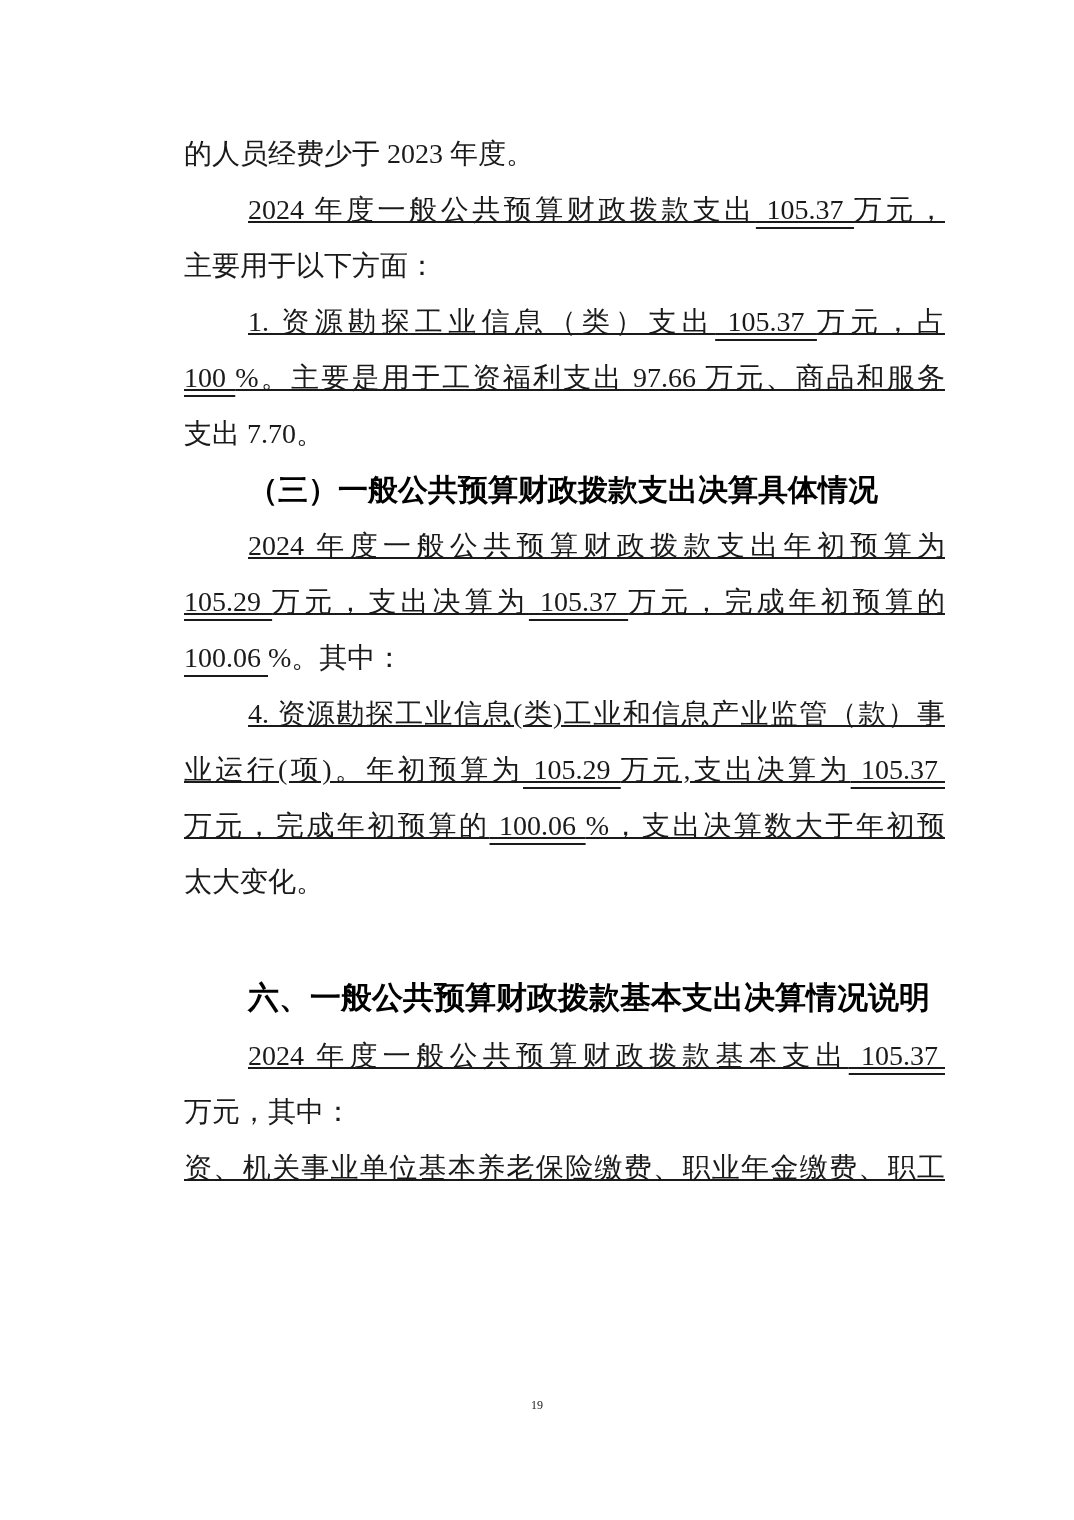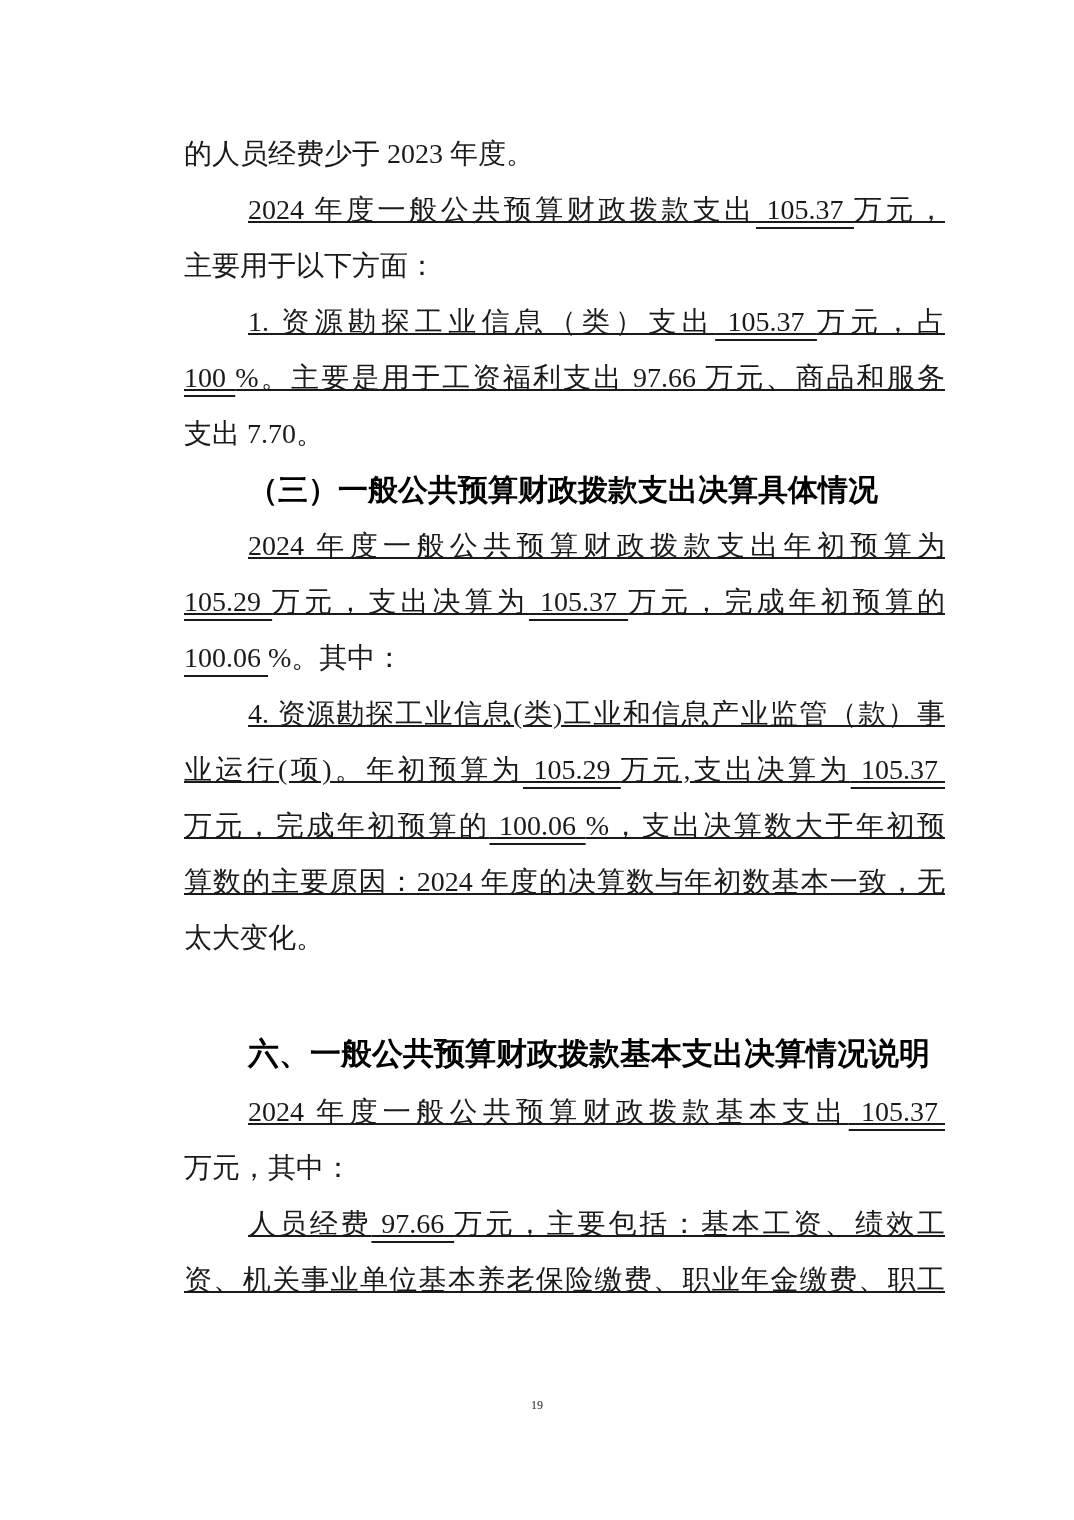--- a/index.html
+++ b/index.html
@@ -74,22 +74,20 @@
       <div class="line body justify indent"><span>1. 资源勘探工业信息（类）支出</span><span class="u">&nbsp;105.37&nbsp;</span><span>万元，占</span></div>
       <div class="line body justify"><span class="u">100&nbsp;</span><span>%。主要是用于工资福利支出 97.66 万元、商品和服务</span></div>
       <div class="line body"><span>支出 7.70。</span></div>
       <div class="line h2 indent"><span>（三）一般公共预算财政拨款支出决算具体情况</span></div>
       <div class="line body justify indent"><span>2024 年度一般公共预算财政拨款支出年初预算为</span></div>
       <div class="line body justify"><span class="u">105.29&nbsp;</span><span>万元，支出决算为</span><span class="u">&nbsp;105.37&nbsp;</span><span>万元，完成年初预算的</span></div>
       <div class="line body"><span class="u">100.06&nbsp;</span><span>%。其中：</span></div>
       <div class="line body justify indent"><span>4. 资源勘探工业信息(类)工业和信息产业监管（款）事</span></div>
       <div class="line body justify"><span>业运行(项)。年初预算为</span><span class="u">&nbsp;105.29&nbsp;</span><span>万元,支出决算为</span><span class="u">&nbsp;105.37&nbsp;</span></div>
       <div class="line body justify"><span>万元，完成年初预算的</span><span class="u">&nbsp;100.06&nbsp;</span><span>%，支出决算数大于年初预</span></div>
-      <div class="line body justify"><span>算数的主要原因：2024 年度的决算数与年初数基本一致，无</span></div>
       <div class="line body"><span>太大变化。</span></div>
       <div class="line h1 indent"><span>六、一般公共预算财政拨款基本支出决算情况说明</span></div>
       <div class="line body justify indent"><span>2024 年度一般公共预算财政拨款基本支出</span><span class="u">&nbsp;105.37&nbsp;</span></div>
       <div class="line body"><span>万元，其中：</span></div>
-      <div class="line body justify indent"><span>人员经费</span><span class="u">&nbsp;97.66&nbsp;</span><span>万元，主要包括：基本工资、绩效工</span></div>
       <div class="line body justify"><span>资、机关事业单位基本养老保险缴费、职业年金缴费、职工</span></div>
     </div>
   <div class="footer">19</div>
 </div>
 
 </body></html>

